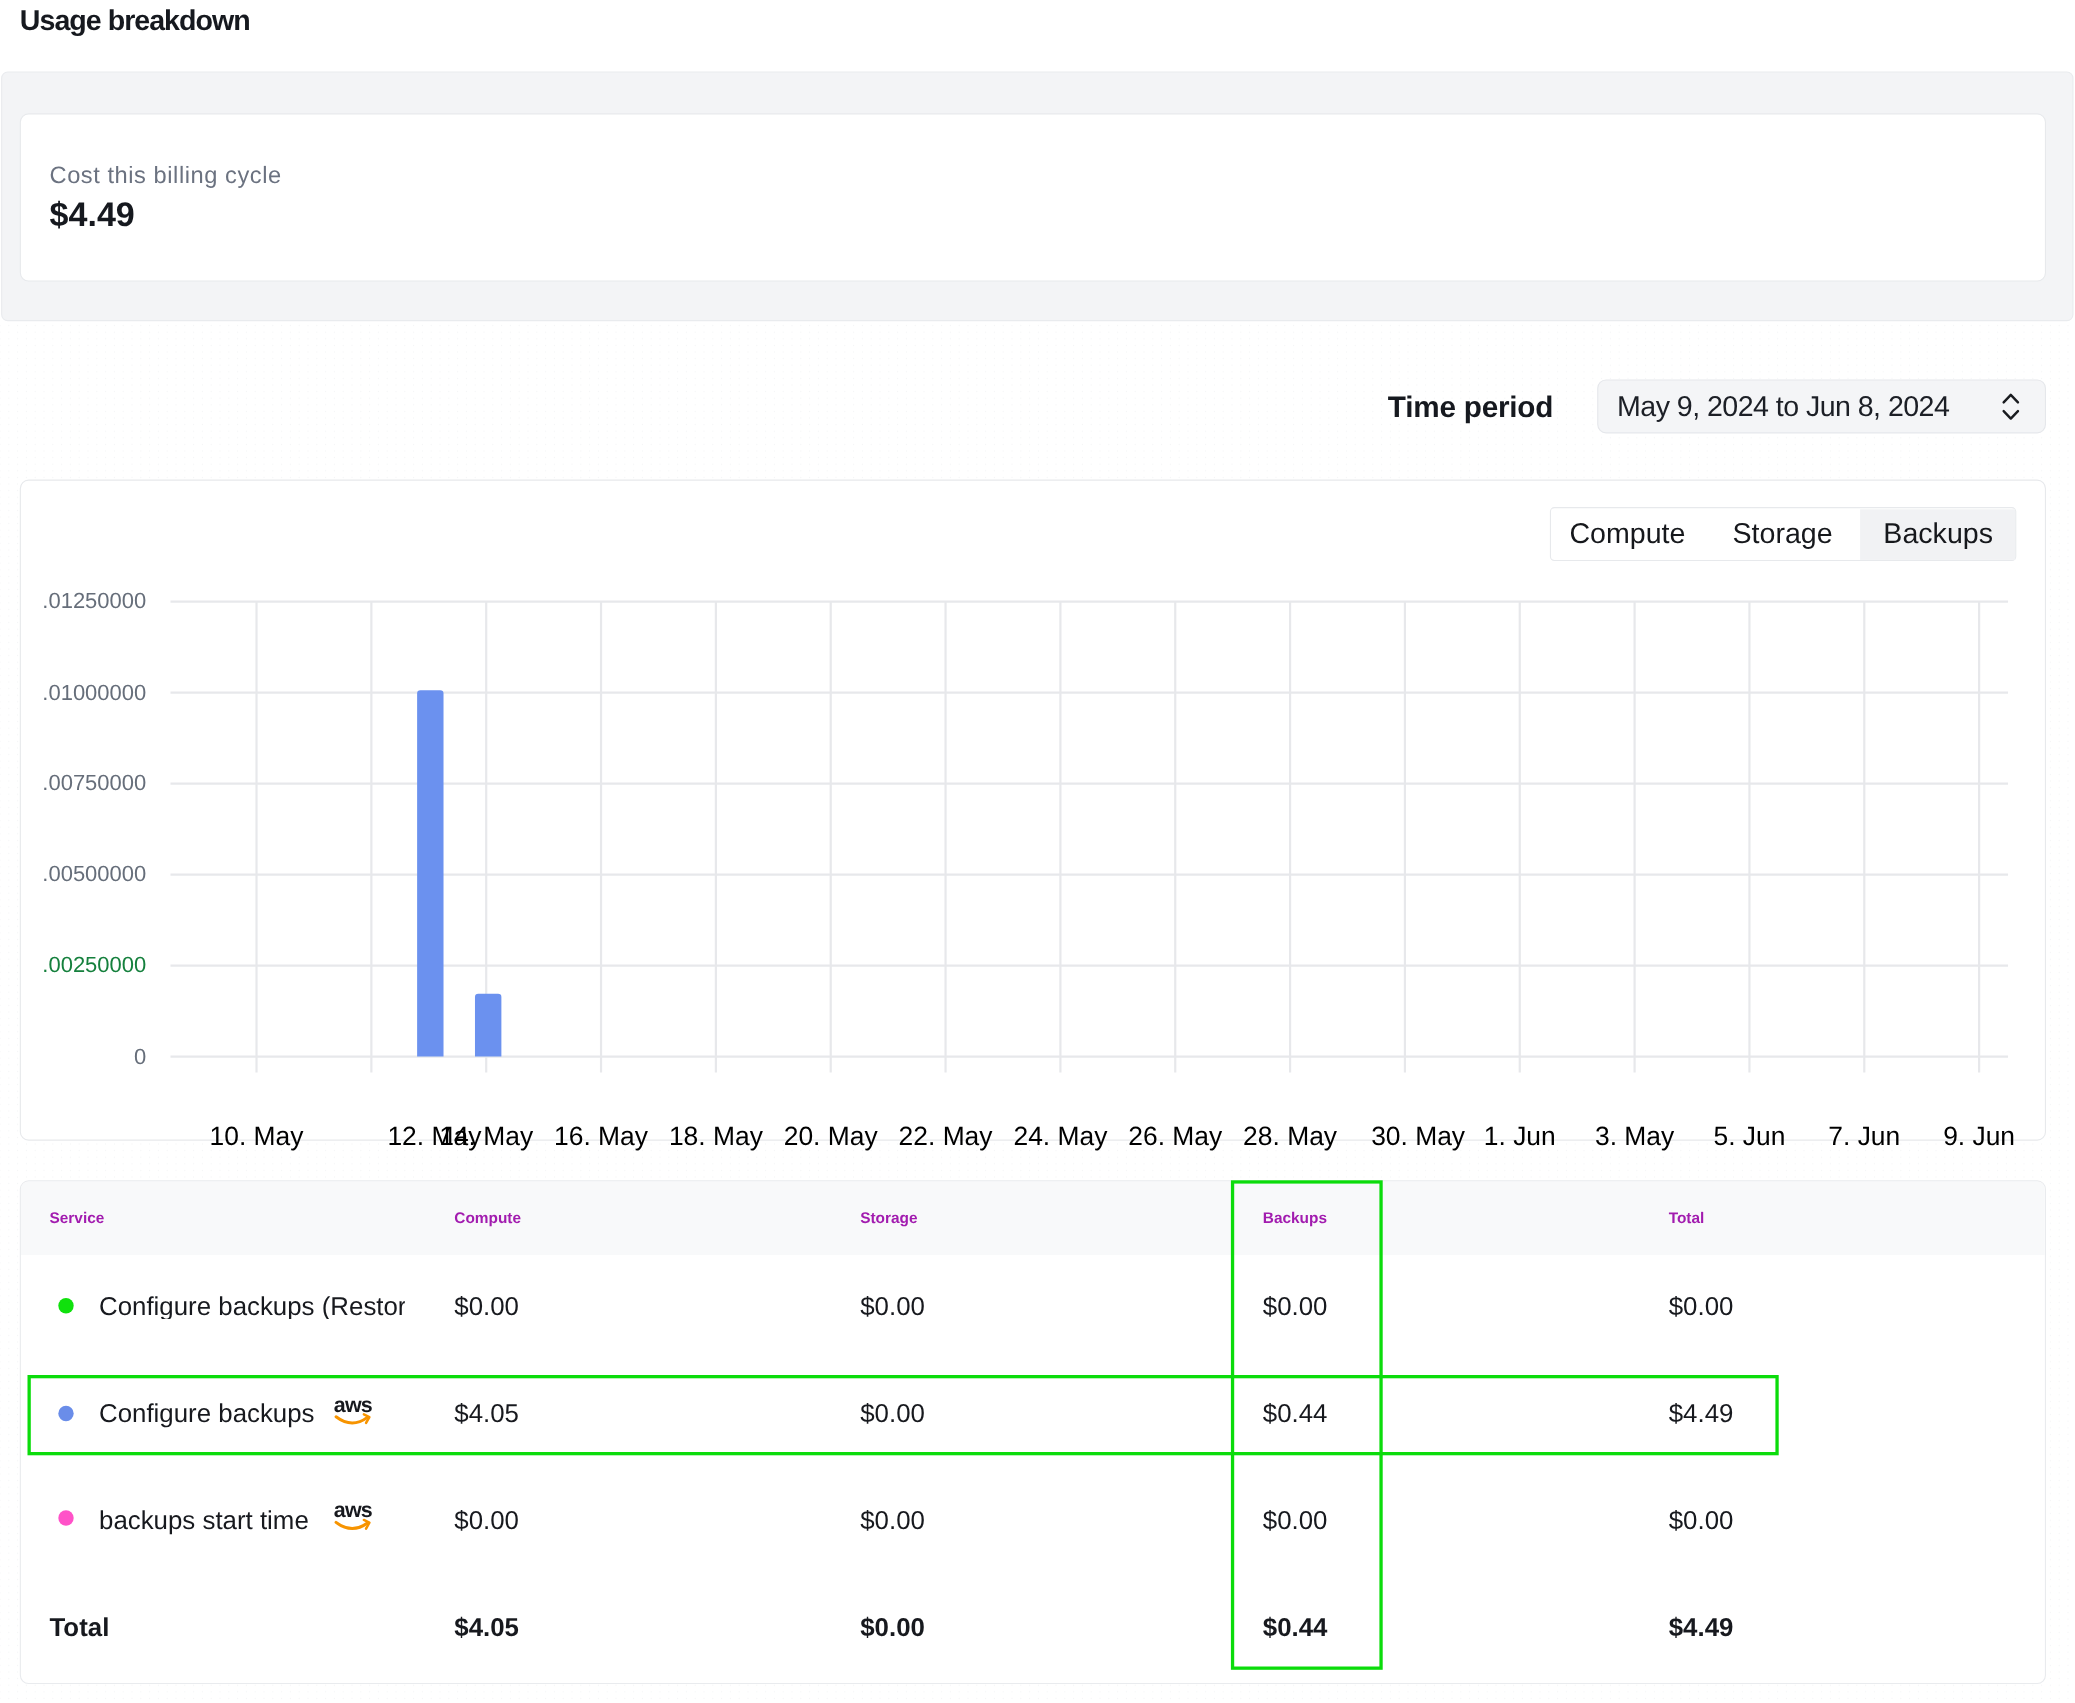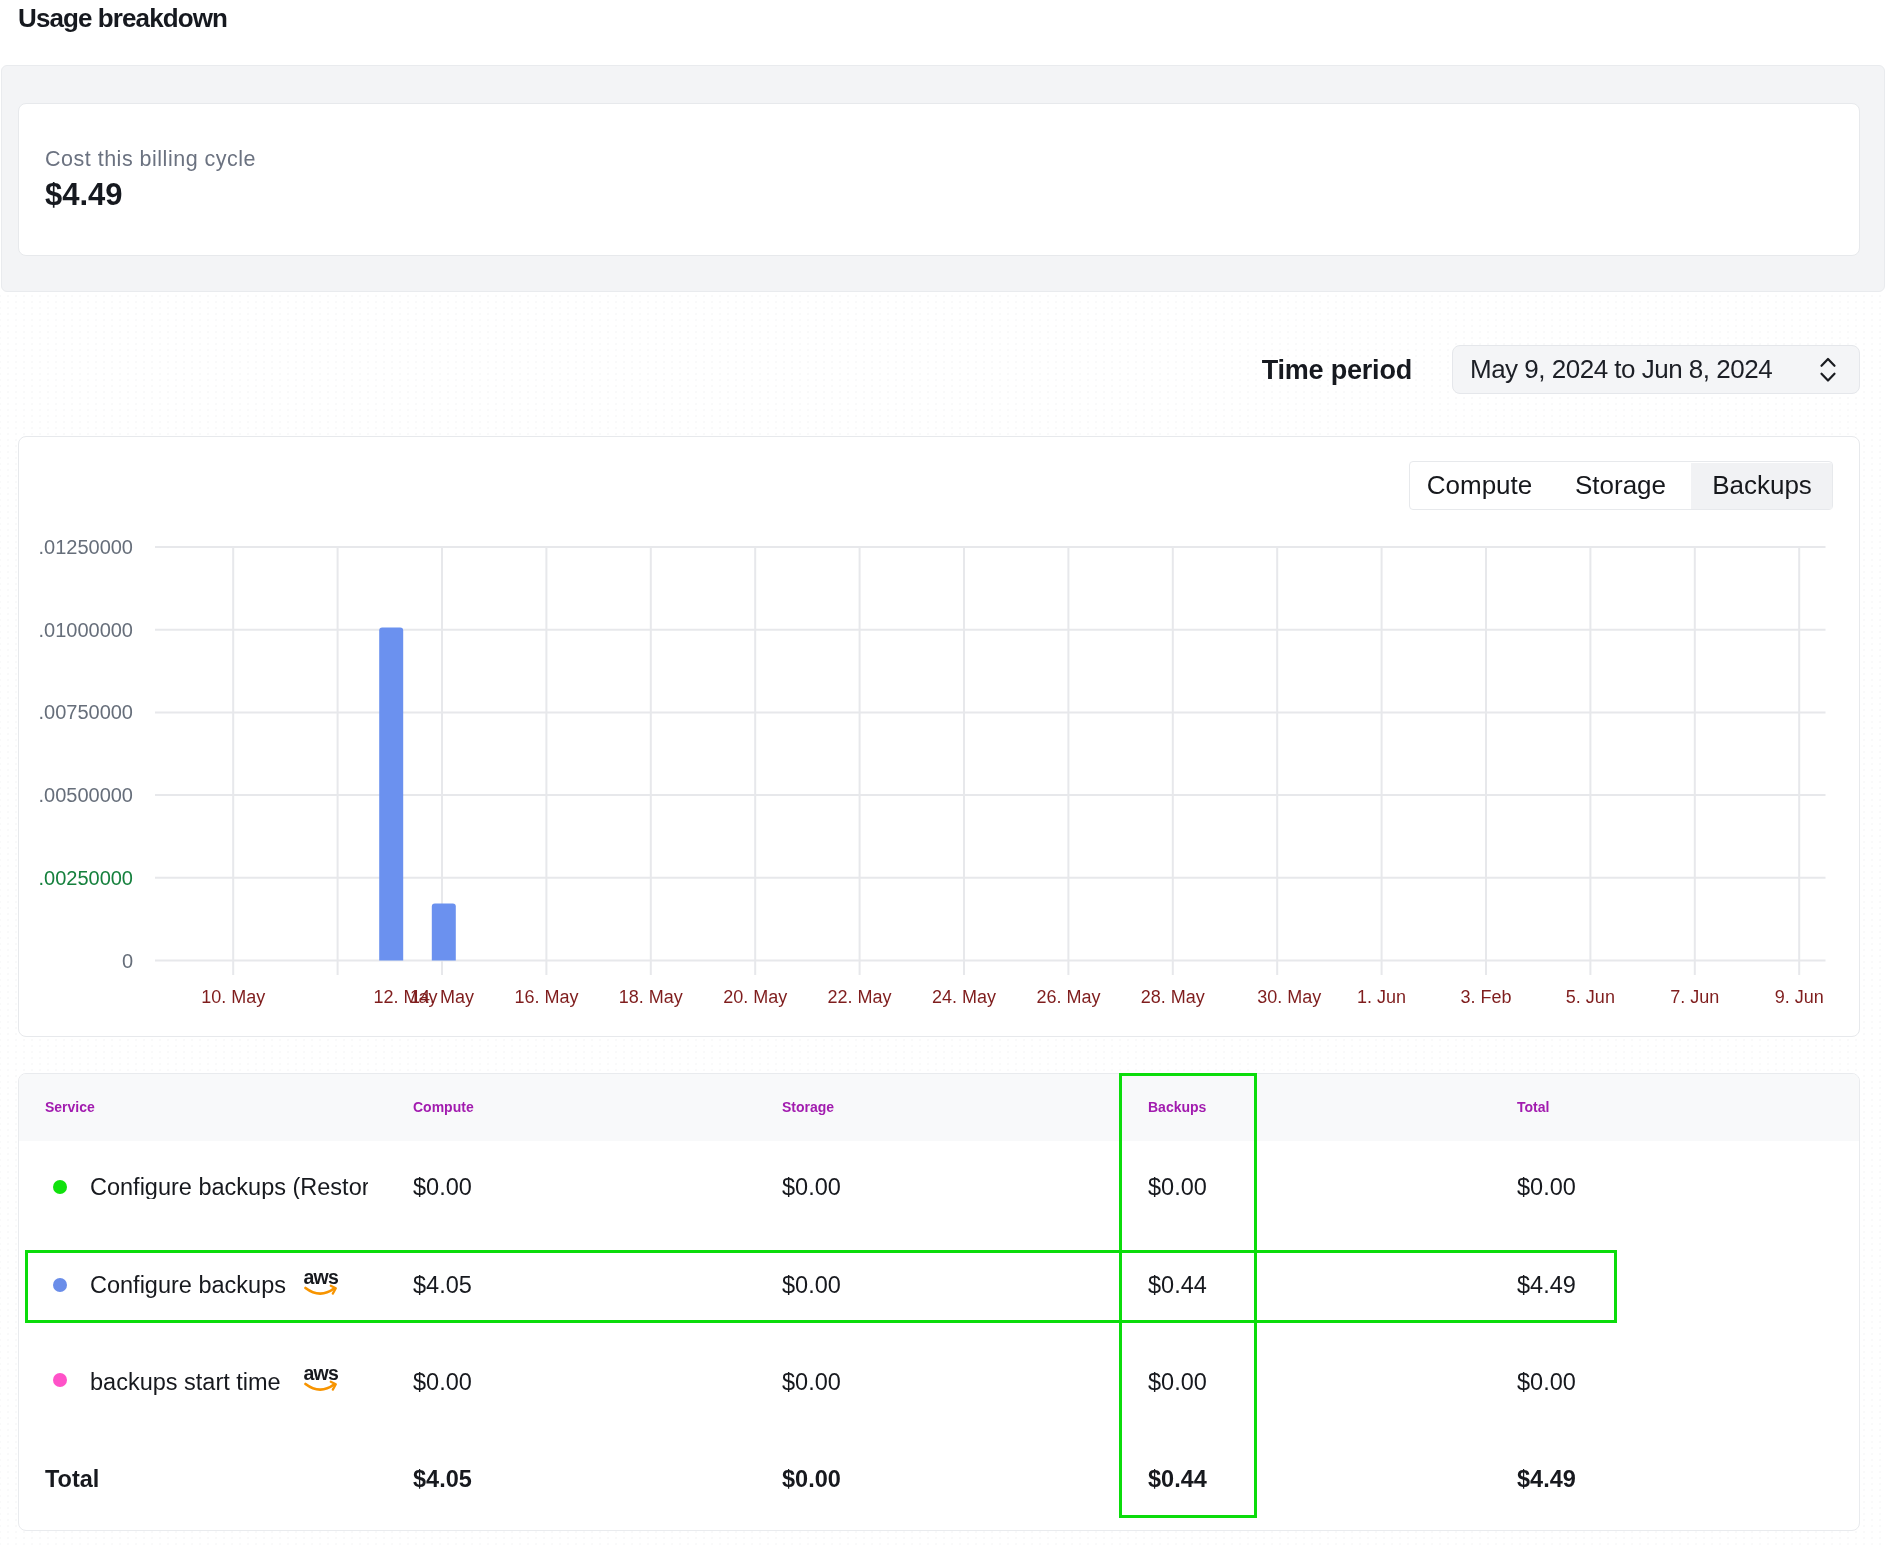--- a/index.html
+++ b/index.html
@@ -82,26 +82,26 @@
 <div class="abs xl" style="left:342px; top:987px;">14. May</div>
 <div class="abs xl" style="left:446.4px; top:987px;">16. May</div>
 <div class="abs xl" style="left:550.8px; top:987px;">18. May</div>
 <div class="abs xl" style="left:655.2px; top:987px;">20. May</div>
 <div class="abs xl" style="left:759.6px; top:987px;">22. May</div>
 <div class="abs xl" style="left:864px; top:987px;">24. May</div>
 <div class="abs xl" style="left:968.4px; top:987px;">26. May</div>
 <div class="abs xl" style="left:1072.8px; top:987px;">28. May</div>
 <div class="abs xl" style="left:1177.2px; top:987px;padding-left:24px;">30. May</div>
 <div class="abs xl" style="left:1281.6px; top:987px;">1. Jun</div>
-<div class="abs xl" style="left:1386px; top:987px;">3. Feb</div>
+<div class="abs xl" style="left:1386px; top:987px;">3. May</div>
 <div class="abs xl" style="left:1490.4px; top:987px;">5. Jun</div>
 <div class="abs xl" style="left:1594.8px; top:987px;">7. Jun</div>
 <div class="abs xl" style="left:1699.2px; top:987px;">9. Jun</div>
 <style>
-  .xl { width:200px; text-align:center; font-size:18px; color:#7f1d1d; line-height:21px; }
+  .xl { width:200px; text-align:center; font-size:24px; color:#000000; line-height:21px;margin-top:36px; }
 </style>
 
 <div class="abs" style="left:18px; top:1073px; width:1842px; height:458px; border:1.5px solid #e9ebee; border-radius:8px; background:#ffffff; overflow:hidden;">
   <div style="position:absolute; left:0; top:0; width:100%; height:67px; background:#f8f9fa;"></div>
 </div>
 
 <div class="abs th" style="left:45px; top:1097px;">Service</div>
 <div class="abs th" style="left:413px; top:1097px;">Compute</div>
 <div class="abs th" style="left:782px; top:1097px;">Storage</div>
 <div class="abs th" style="left:1148px; top:1097px;">Backups</div>

